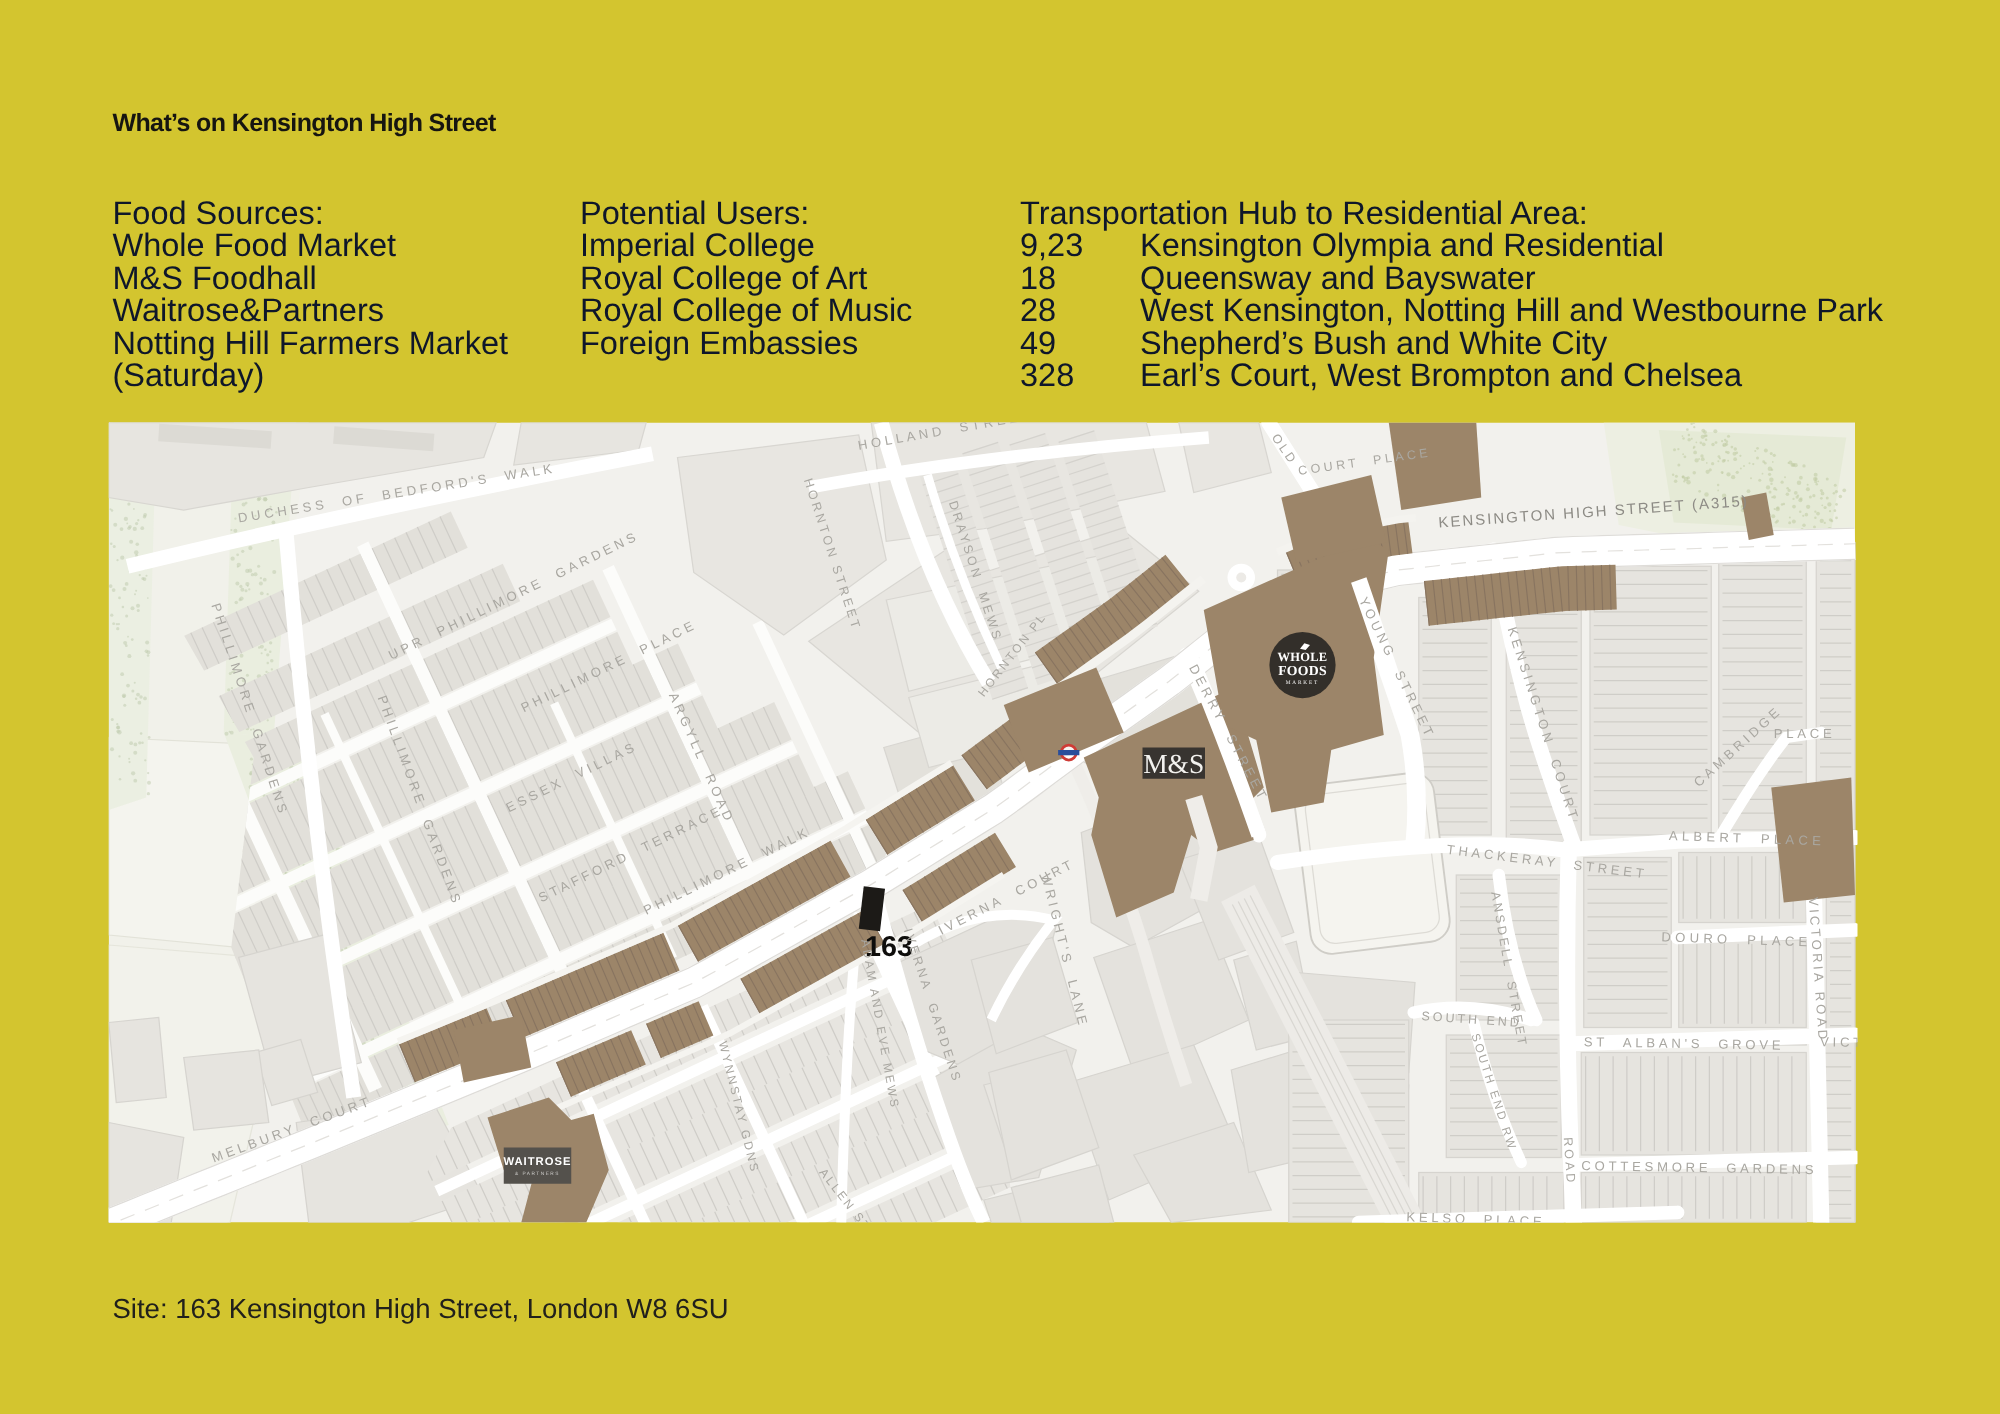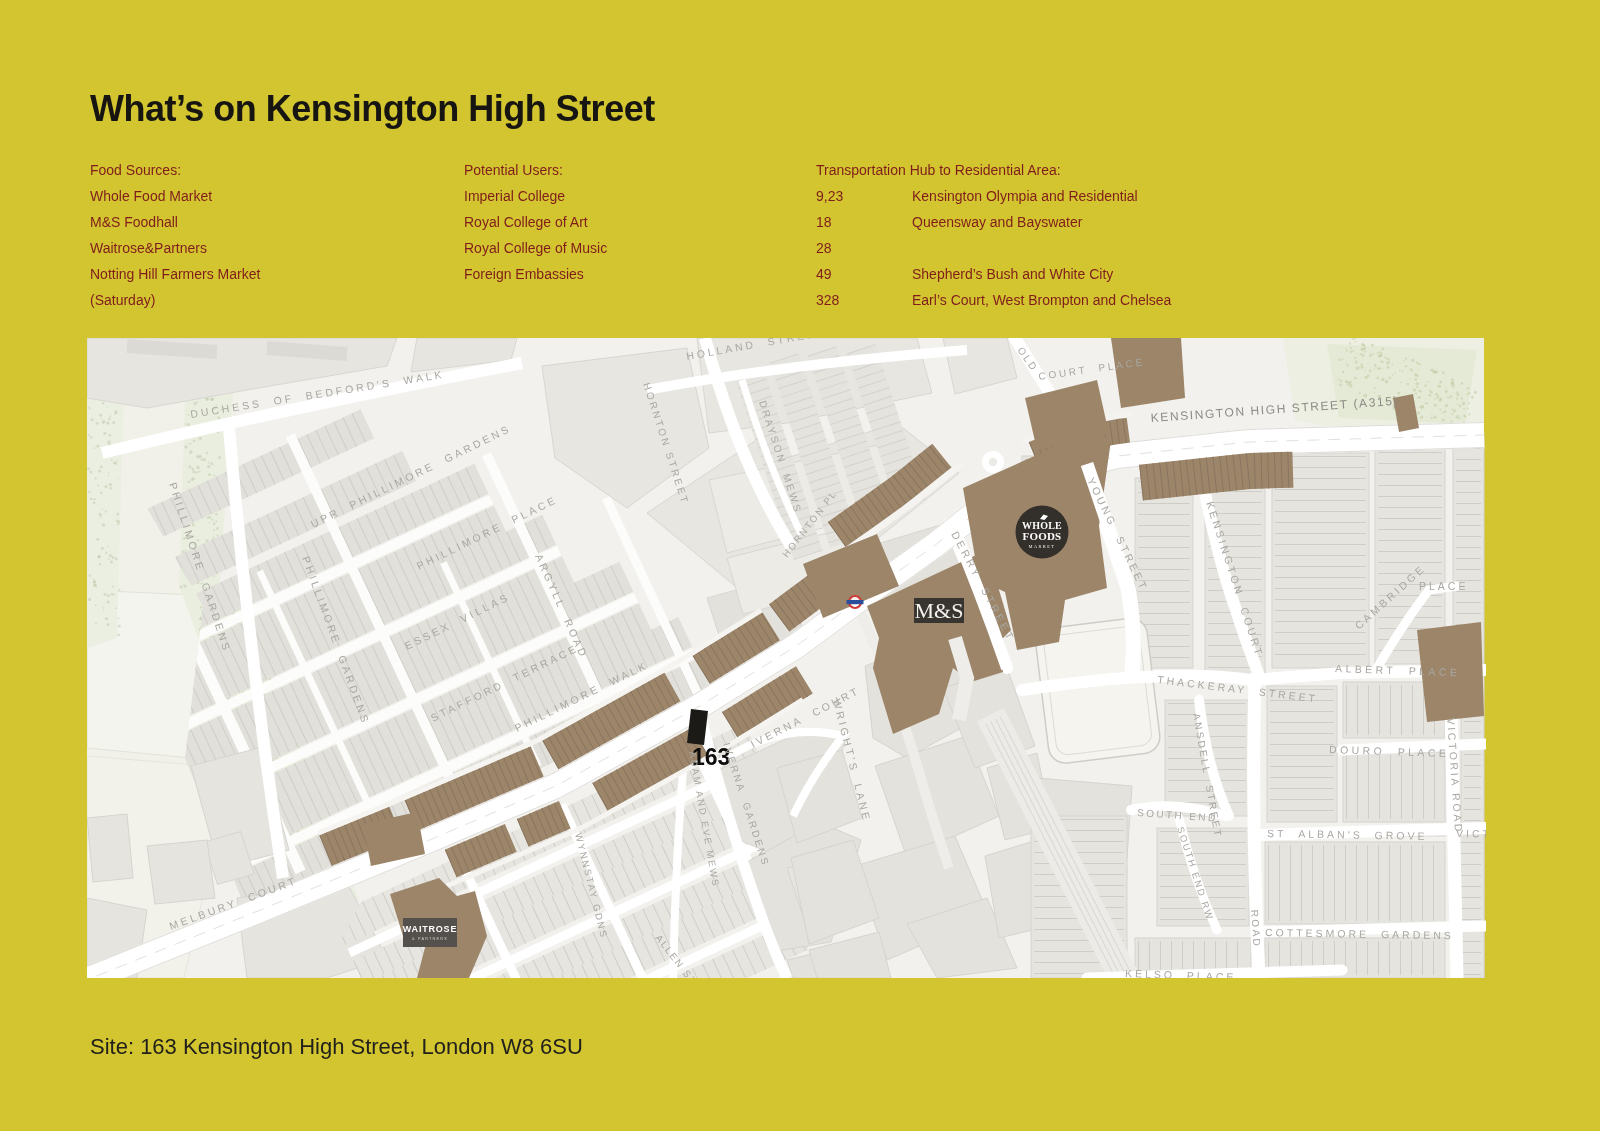--- a/index.html
+++ b/index.html
@@ -1,18 +1,18 @@
 <!DOCTYPE html>
 <html><head>
 <meta charset="utf-8">
 <style>
 html,body{margin:0;padding:0}
 body{width:1600px;height:1131px;background:#d3c52f;font-family:"Liberation Sans",sans-serif;position:relative;overflow:hidden}
-.title{position:absolute;left:90px;top:88px;font-size:36px;font-weight:bold;color:#161511;letter-spacing:-.5px}
-.col{position:absolute;top:157px;font-size:14px;line-height:26px;color:#7f1d1d}
+.title{position:absolute;left:90px;top:88px;font-size:20px;font-weight:bold;color:#161511;letter-spacing:-.5px}
+.col{position:absolute;top:157px;font-size:26px;line-height:26px;color:#0f172a}
 .trow{display:flex}
 .tnum{width:96px;flex:none}
 .caption{position:absolute;left:90px;top:1034px;font-size:22px;color:#21201c}
 .map{position:absolute;left:87px;top:338px;width:1399px;height:640px}
 </style>
 </head>
 <body>
 
 <div class="title">What’s on Kensington High Street</div>
 
@@ -24,20 +24,21 @@
 <div class="trow">
       <div class="tnum">9,23</div>
       <div>Kensington Olympia and Residential</div>
     </div>
 <div class="trow">
       <div class="tnum">18</div>
       <div>Queensway and Bayswater</div>
     </div>
 <div class="trow">
       <div class="tnum">28</div>
+      <div>West Kensington, Notting Hill and Westbourne Park</div>
     </div>
 <div class="trow">
       <div class="tnum">49</div>
       <div>Shepherd’s Bush and White City</div>
     </div>
 <div class="trow">
       <div class="tnum">328</div>
       <div>Earl’s Court, West Brompton and Chelsea</div>
     </div>
 </div>

